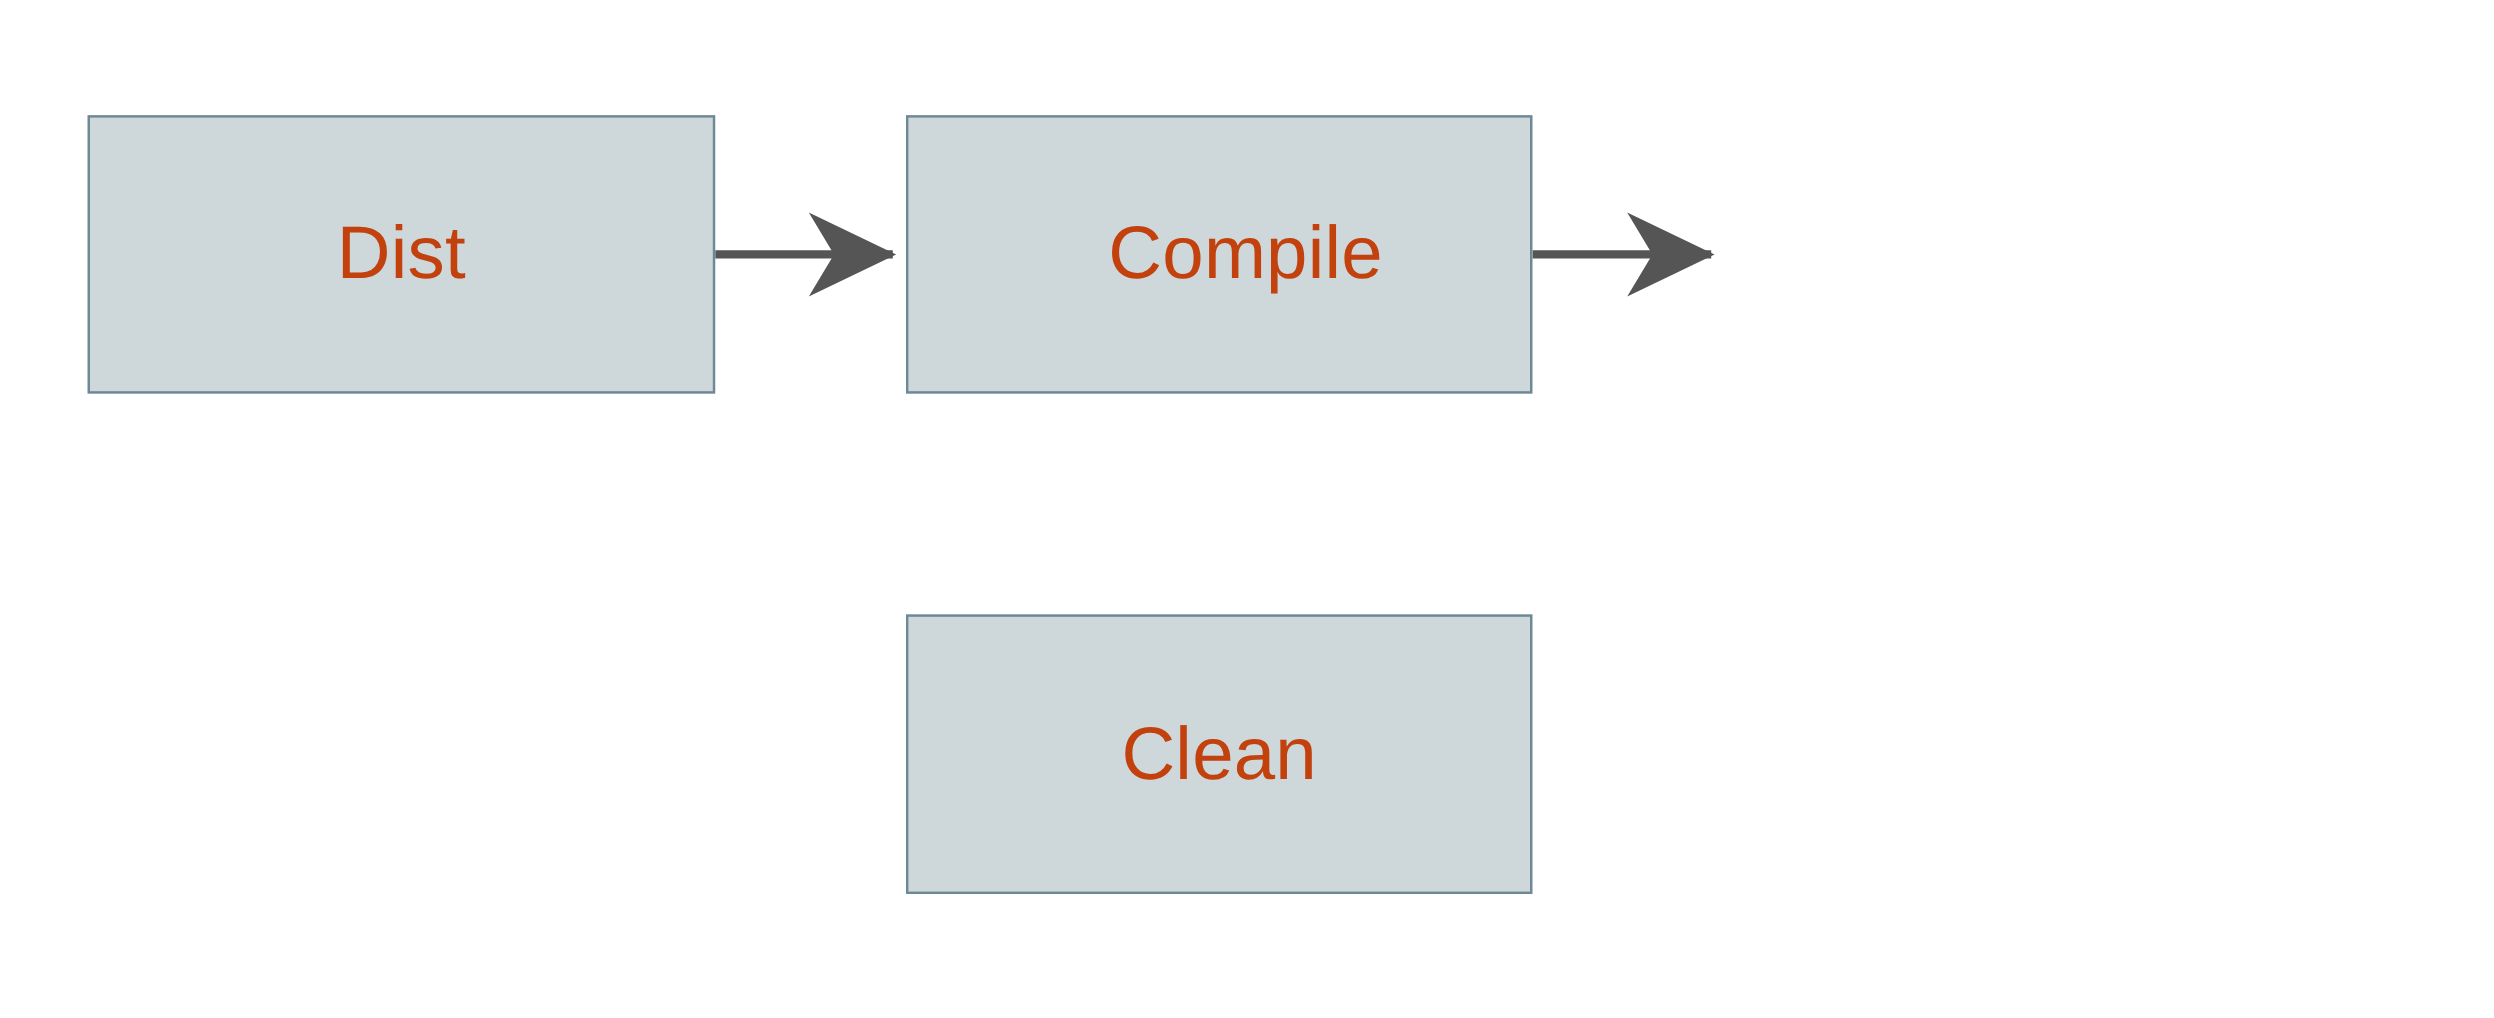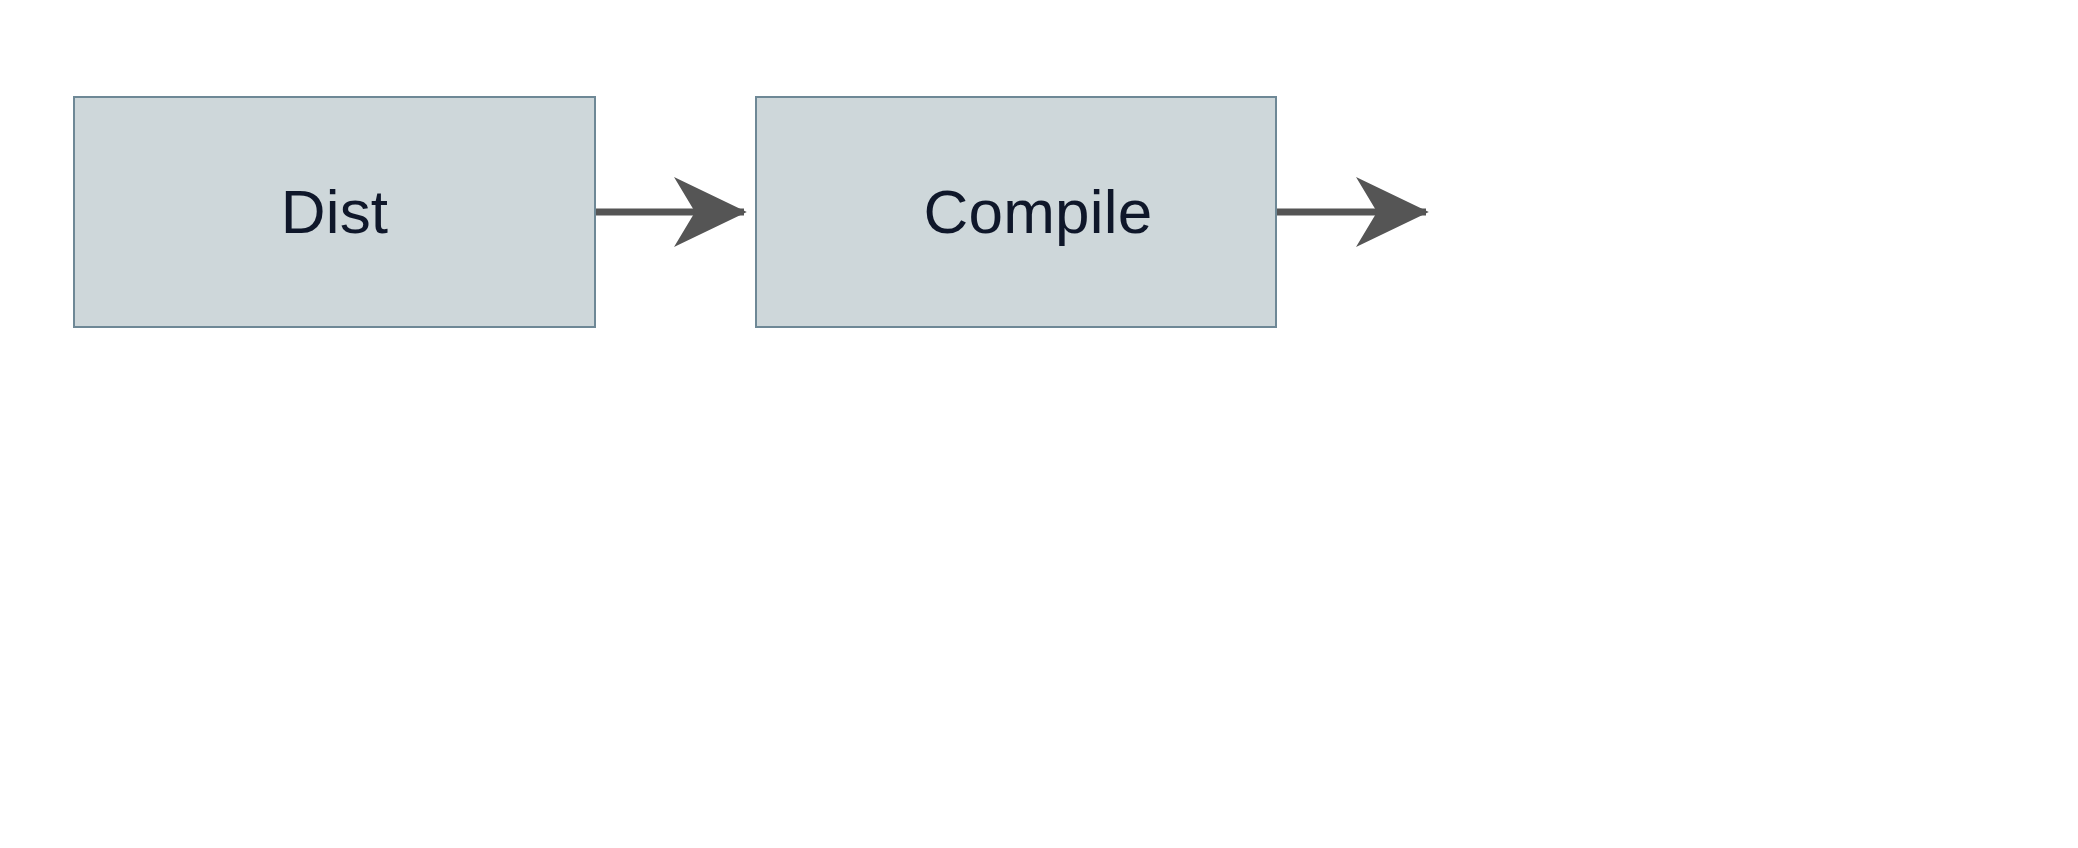--- a/index.html
+++ b/index.html
@@ -31,21 +31,21 @@
     box-sizing: border-box;
     background: #CED7DA;
     border: 2px solid #6E8896;
     display: flex;
     align-items: center;
     justify-content: center;
   }
   .node-label {
     font-size: 62px;
     font-weight: 400;
-    color: #0f172a;
+    color: #c2410c;
     line-height: 1;
     letter-spacing: 0.2px;
     white-space: nowrap;
     user-select: none;
   }
 </style>
 </head>
 <body>
 
 <div id="canvas">
@@ -68,14 +68,17 @@
 
   <div class="node" style="left:73px; top:96px; width:523px; height:232px;">
     <span class="node-label">Dist</span>
   </div>
 
   <div class="node" style="left:755px; top:96px; width:522px; height:232px;padding-left:44px;">
     <span class="node-label">Compile</span>
   </div>
 
 
+  <div class="node" style="left:755px; top:512px; width:522px; height:233px;">
+    <span class="node-label">Clean</span>
+  </div>
 
 </div>
 
 </body></html>

